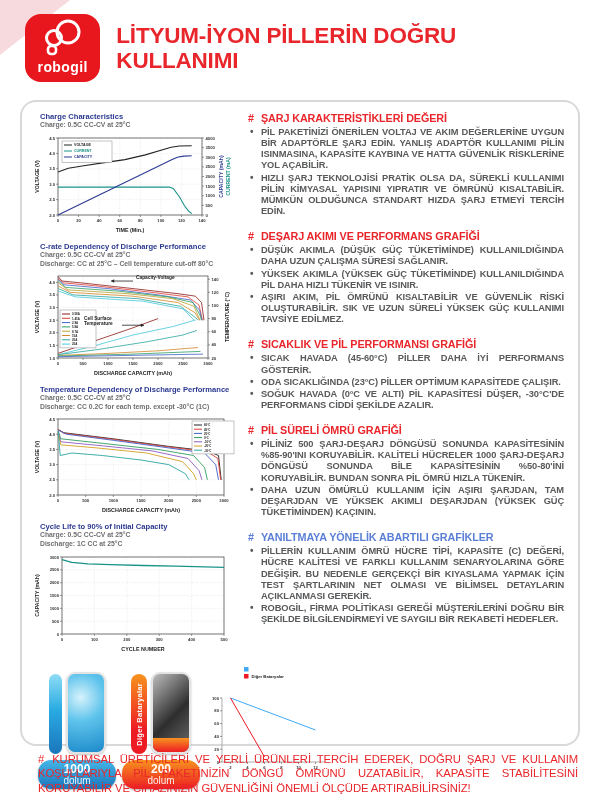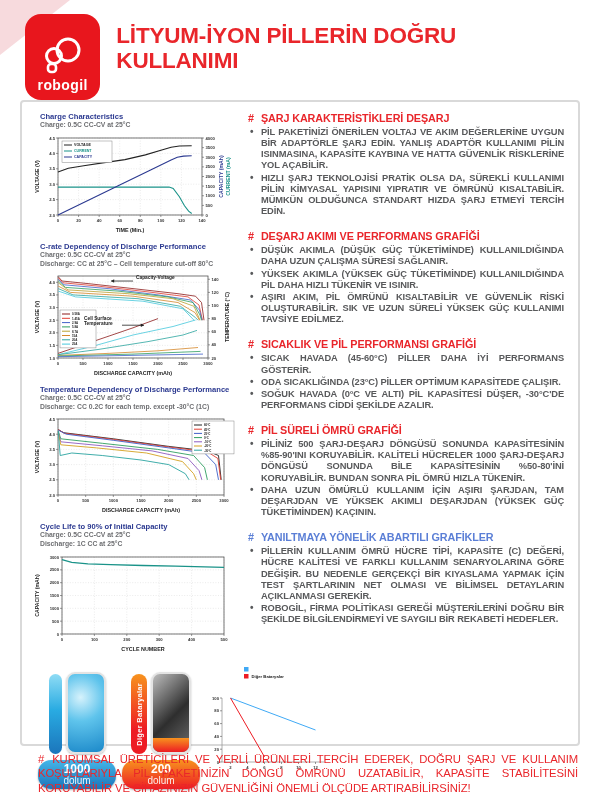--- a/index.html
+++ b/index.html
@@ -2,28 +2,28 @@
 <html><head>
 <meta charset="utf-8">
 <style>
   html,body{margin:0;padding:0;}
   body{width:600px;height:800px;position:relative;background:#ffffff;overflow:hidden;
        font-family:"Liberation Sans",sans-serif;}
   .corner{position:absolute;top:0;left:0;width:70px;height:55px;
           clip-path:polygon(0 0,100% 0,0 100%);background:#f7dadd;}
   
   .header{position:absolute;top:14px;left:25px;right:20px;display:flex;gap:16px;align-items:flex-start;}
-  .logo{width:76px;height:86px;background:#e8161d;border-radius:16px;display:flex;
+  .logo{width:76px;height:68px;background:#e8161d;border-radius:16px;display:flex;
         flex-direction:column;align-items:center;justify-content:flex-end;padding-bottom:7px;box-sizing:border-box;}
   .logo svg{margin-bottom:2px;}
   .logo-text{color:#fff;font-size:14px;font-weight:bold;letter-spacing:.4px;}
   .title{color:#e9262b;font-weight:bold;font-size:22.5px;line-height:1.12;letter-spacing:-.2px;margin-top:9px;}
   
   .card{position:absolute;top:100px;left:20px;width:560px;height:646px;border:2px solid #d9d9d9;
-        border-radius:4px;box-sizing:border-box;display:flex;padding:10px 8px 6px 12px;gap:8px;background:#fff;}
+        border-radius:16px;box-sizing:border-box;display:flex;padding:10px 8px 6px 12px;gap:8px;background:#fff;}
   .leftcol{width:206px;flex:none;}
   .rightcol{flex:1;padding-right:6px;}
   .chart-block{margin-bottom:5px;}
   .chart-title{color:#2b3990;font-weight:bold;font-size:7.6px;margin-left:6px;}
   .chart-sub{color:#6d6e71;font-size:6.8px;font-weight:bold;margin-left:6px;line-height:1.25;}
   .chart-svg{margin-top:2px;}
   
   .bat-row{display:flex;align-items:flex-start;gap:6px;margin-top:10px;margin-left:4px;}
   .bat-col{display:flex;flex-direction:column;align-items:center;gap:6px;}
   .bat-pair{display:flex;align-items:flex-end;gap:4px;}
@@ -456,21 +456,21 @@
             <rect x="38" y="-13" width="4.5" height="4.5" fill="#3fa9f5"></rect>
             <rect x="38" y="-6" width="4.5" height="4.5" fill="#ed1c24"></rect>
             <text x="45.5" y="-1.7" font-size="4.2" fill="#222" text-anchor="start" font-family="&quot;Liberation Sans&quot;,sans-serif" font-weight="bold">Diğer Bataryalar</text>
           </svg></div>
     </div>
 
   </div>
 
   <div class="rightcol">
     <div class="section">
-      <div class="sec-head red"><span class="hash">#</span><span>ŞARJ KARAKTERİSTİKLERİ DEŞARJ</span></div>
+      <div class="sec-head red"><span class="hash">#</span><span>ŞARJ KARAKTERİSTİKLERİ DEĞERİ</span></div>
       <ul class="bullets">
         <li>PİL PAKETİNİZİ ÖNERİLEN VOLTAJ VE AKIM DEĞERLERİNE UYGUN BİR ADAPTÖRLE ŞARJ EDİN. YANLIŞ ADAPTÖR KULLANIMI PİLİN ISINMASINA, KAPASİTE KAYBINA VE HATTA GÜVENLİK RİSKLERİNE YOL AÇABİLİR.</li>
         <li>HIZLI ŞARJ TEKNOLOJİSİ PRATİK OLSA DA, SÜREKLİ KULLANIMI PİLİN KİMYASAL YAPISINI YIPRATIR VE ÖMRÜNÜ KISALTABİLİR. MÜMKÜN OLDUĞUNCA STANDART HIZDA ŞARJ ETMEYİ TERCİH EDİN.</li>
       </ul>
     </div>
     <div class="section">
       <div class="sec-head red"><span class="hash">#</span><span>DEŞARJ AKIMI VE PERFORMANS GRAFİĞİ</span></div>
       <ul class="bullets">
         <li>DÜŞÜK AKIMLA (DÜŞÜK GÜÇ TÜKETİMİNDE) KULLANILDIĞINDA DAHA UZUN ÇALIŞMA SÜRESİ SAĞLANIR.</li>
         <li>YÜKSEK AKIMLA (YÜKSEK GÜÇ TÜKETİMİNDE) KULLANILDIĞINDA PİL DAHA HIZLI TÜKENİR VE ISINIR.</li>

